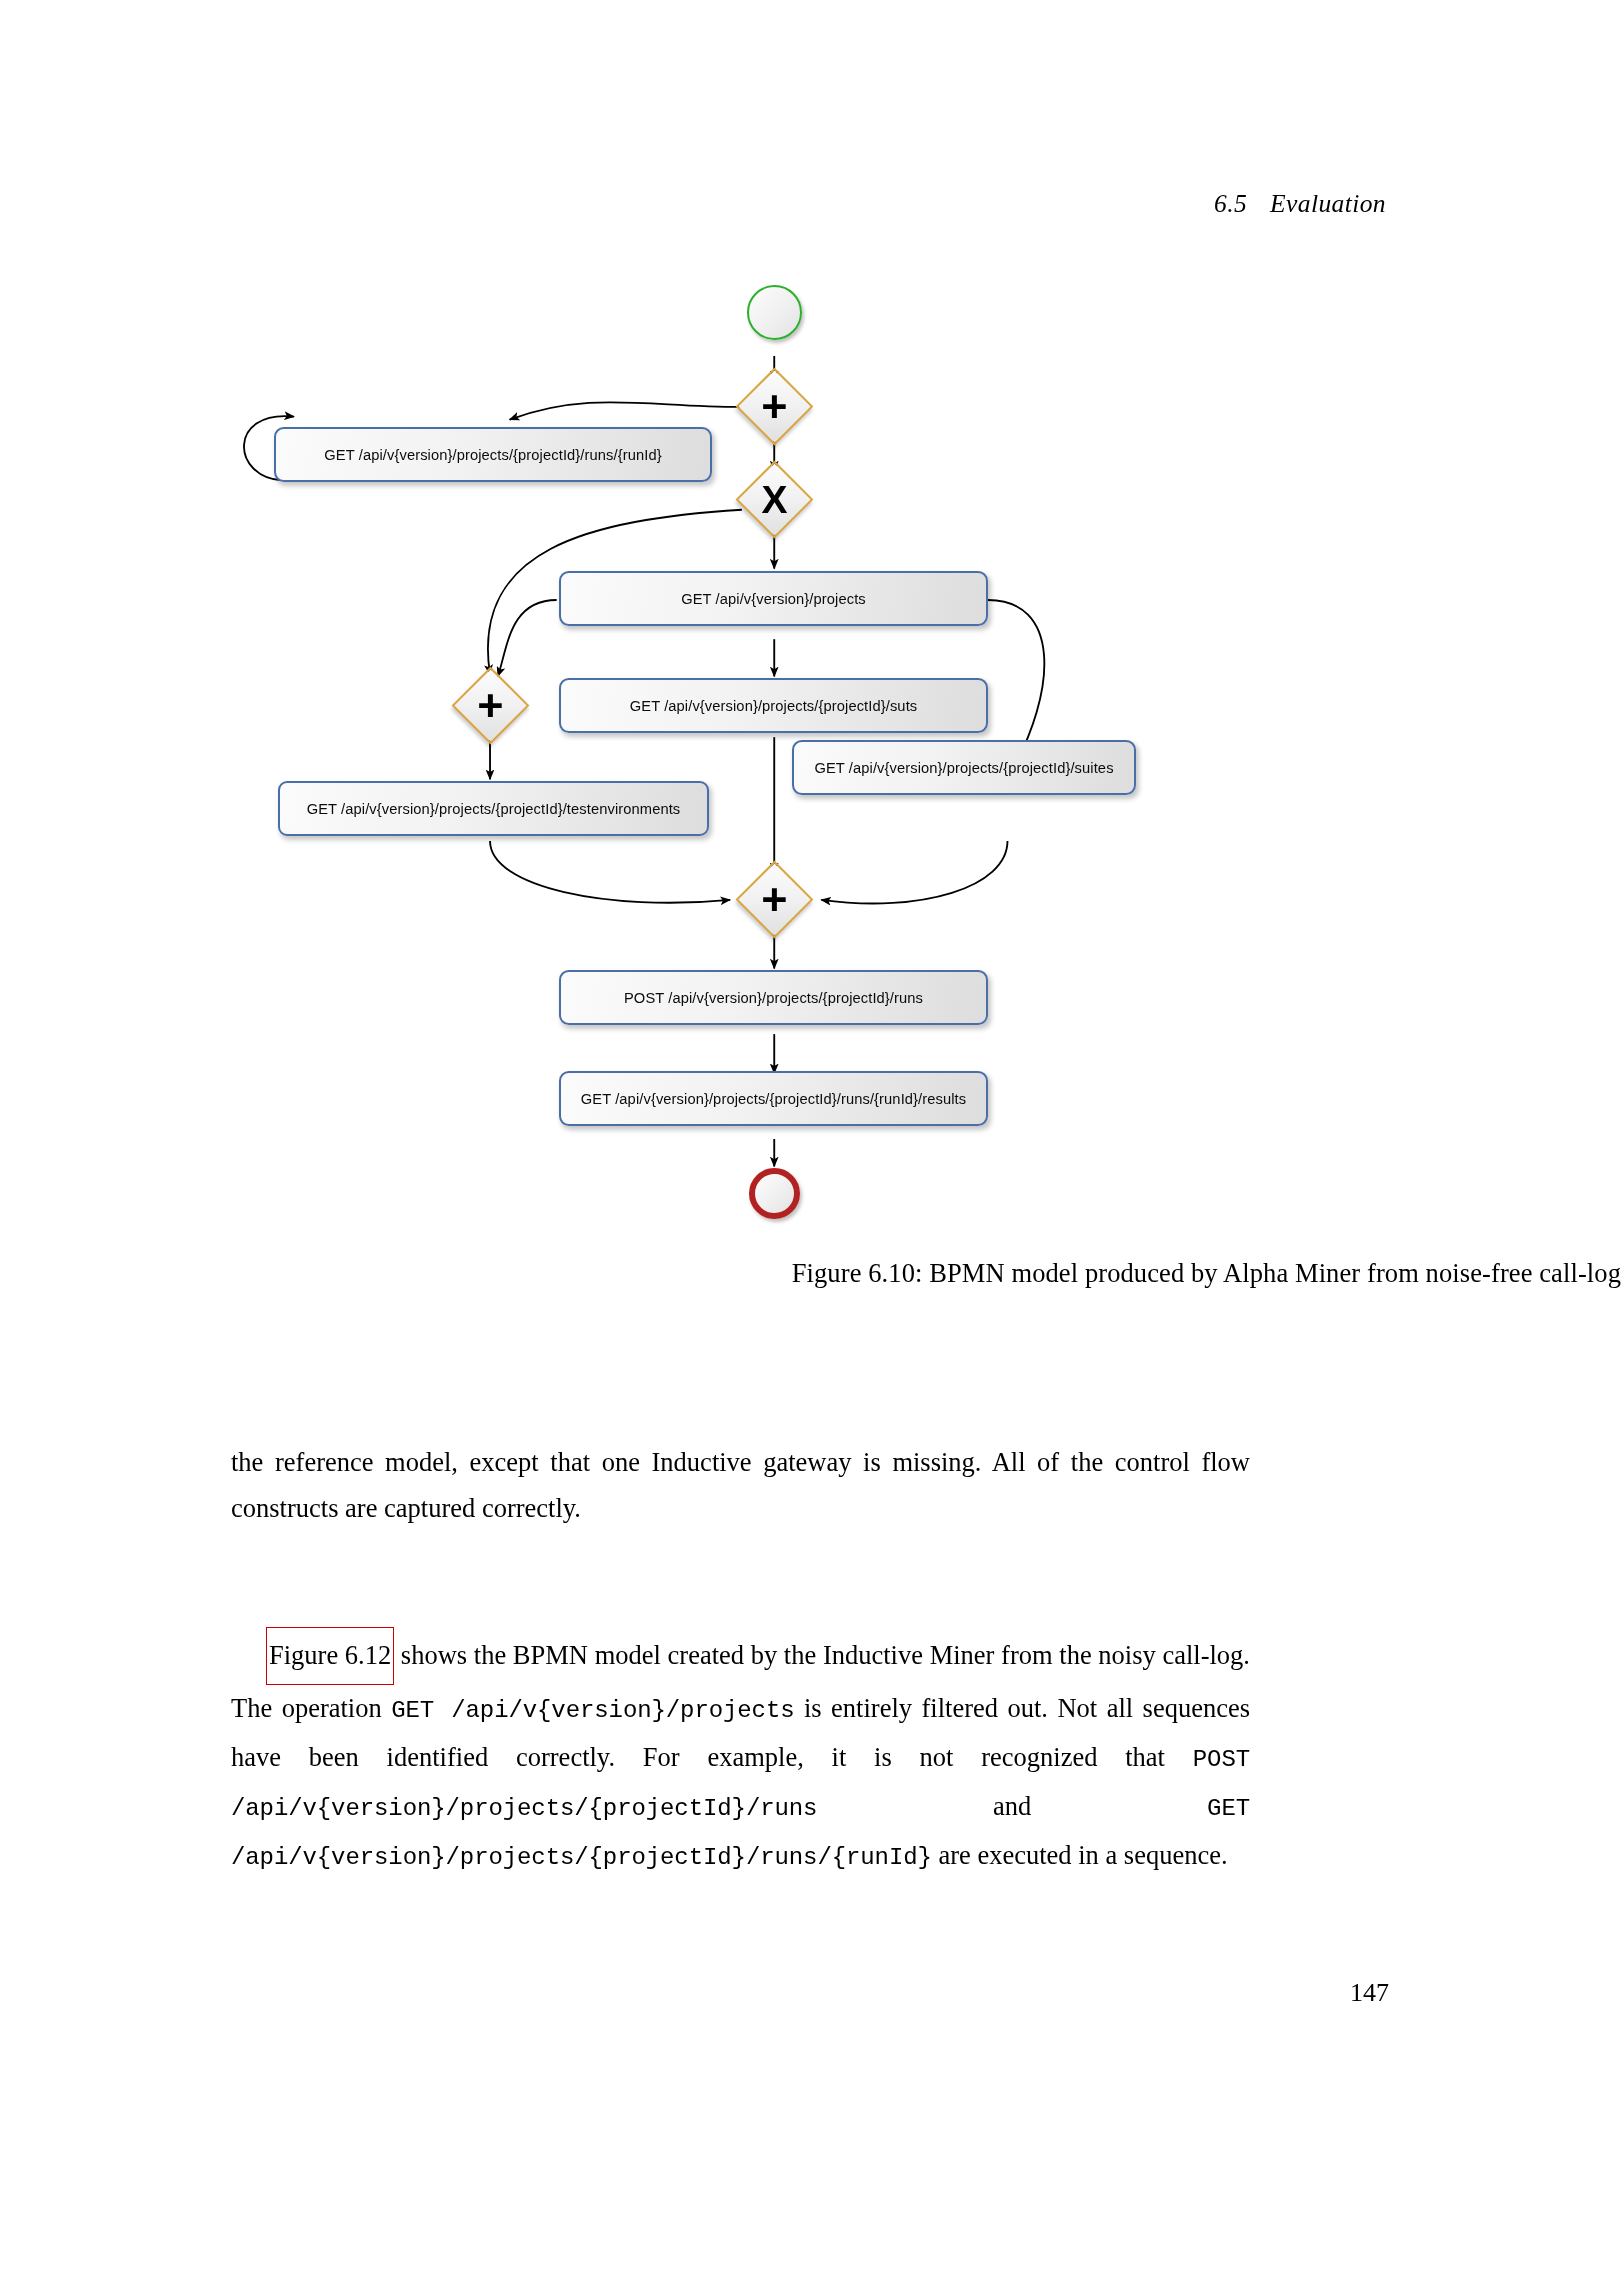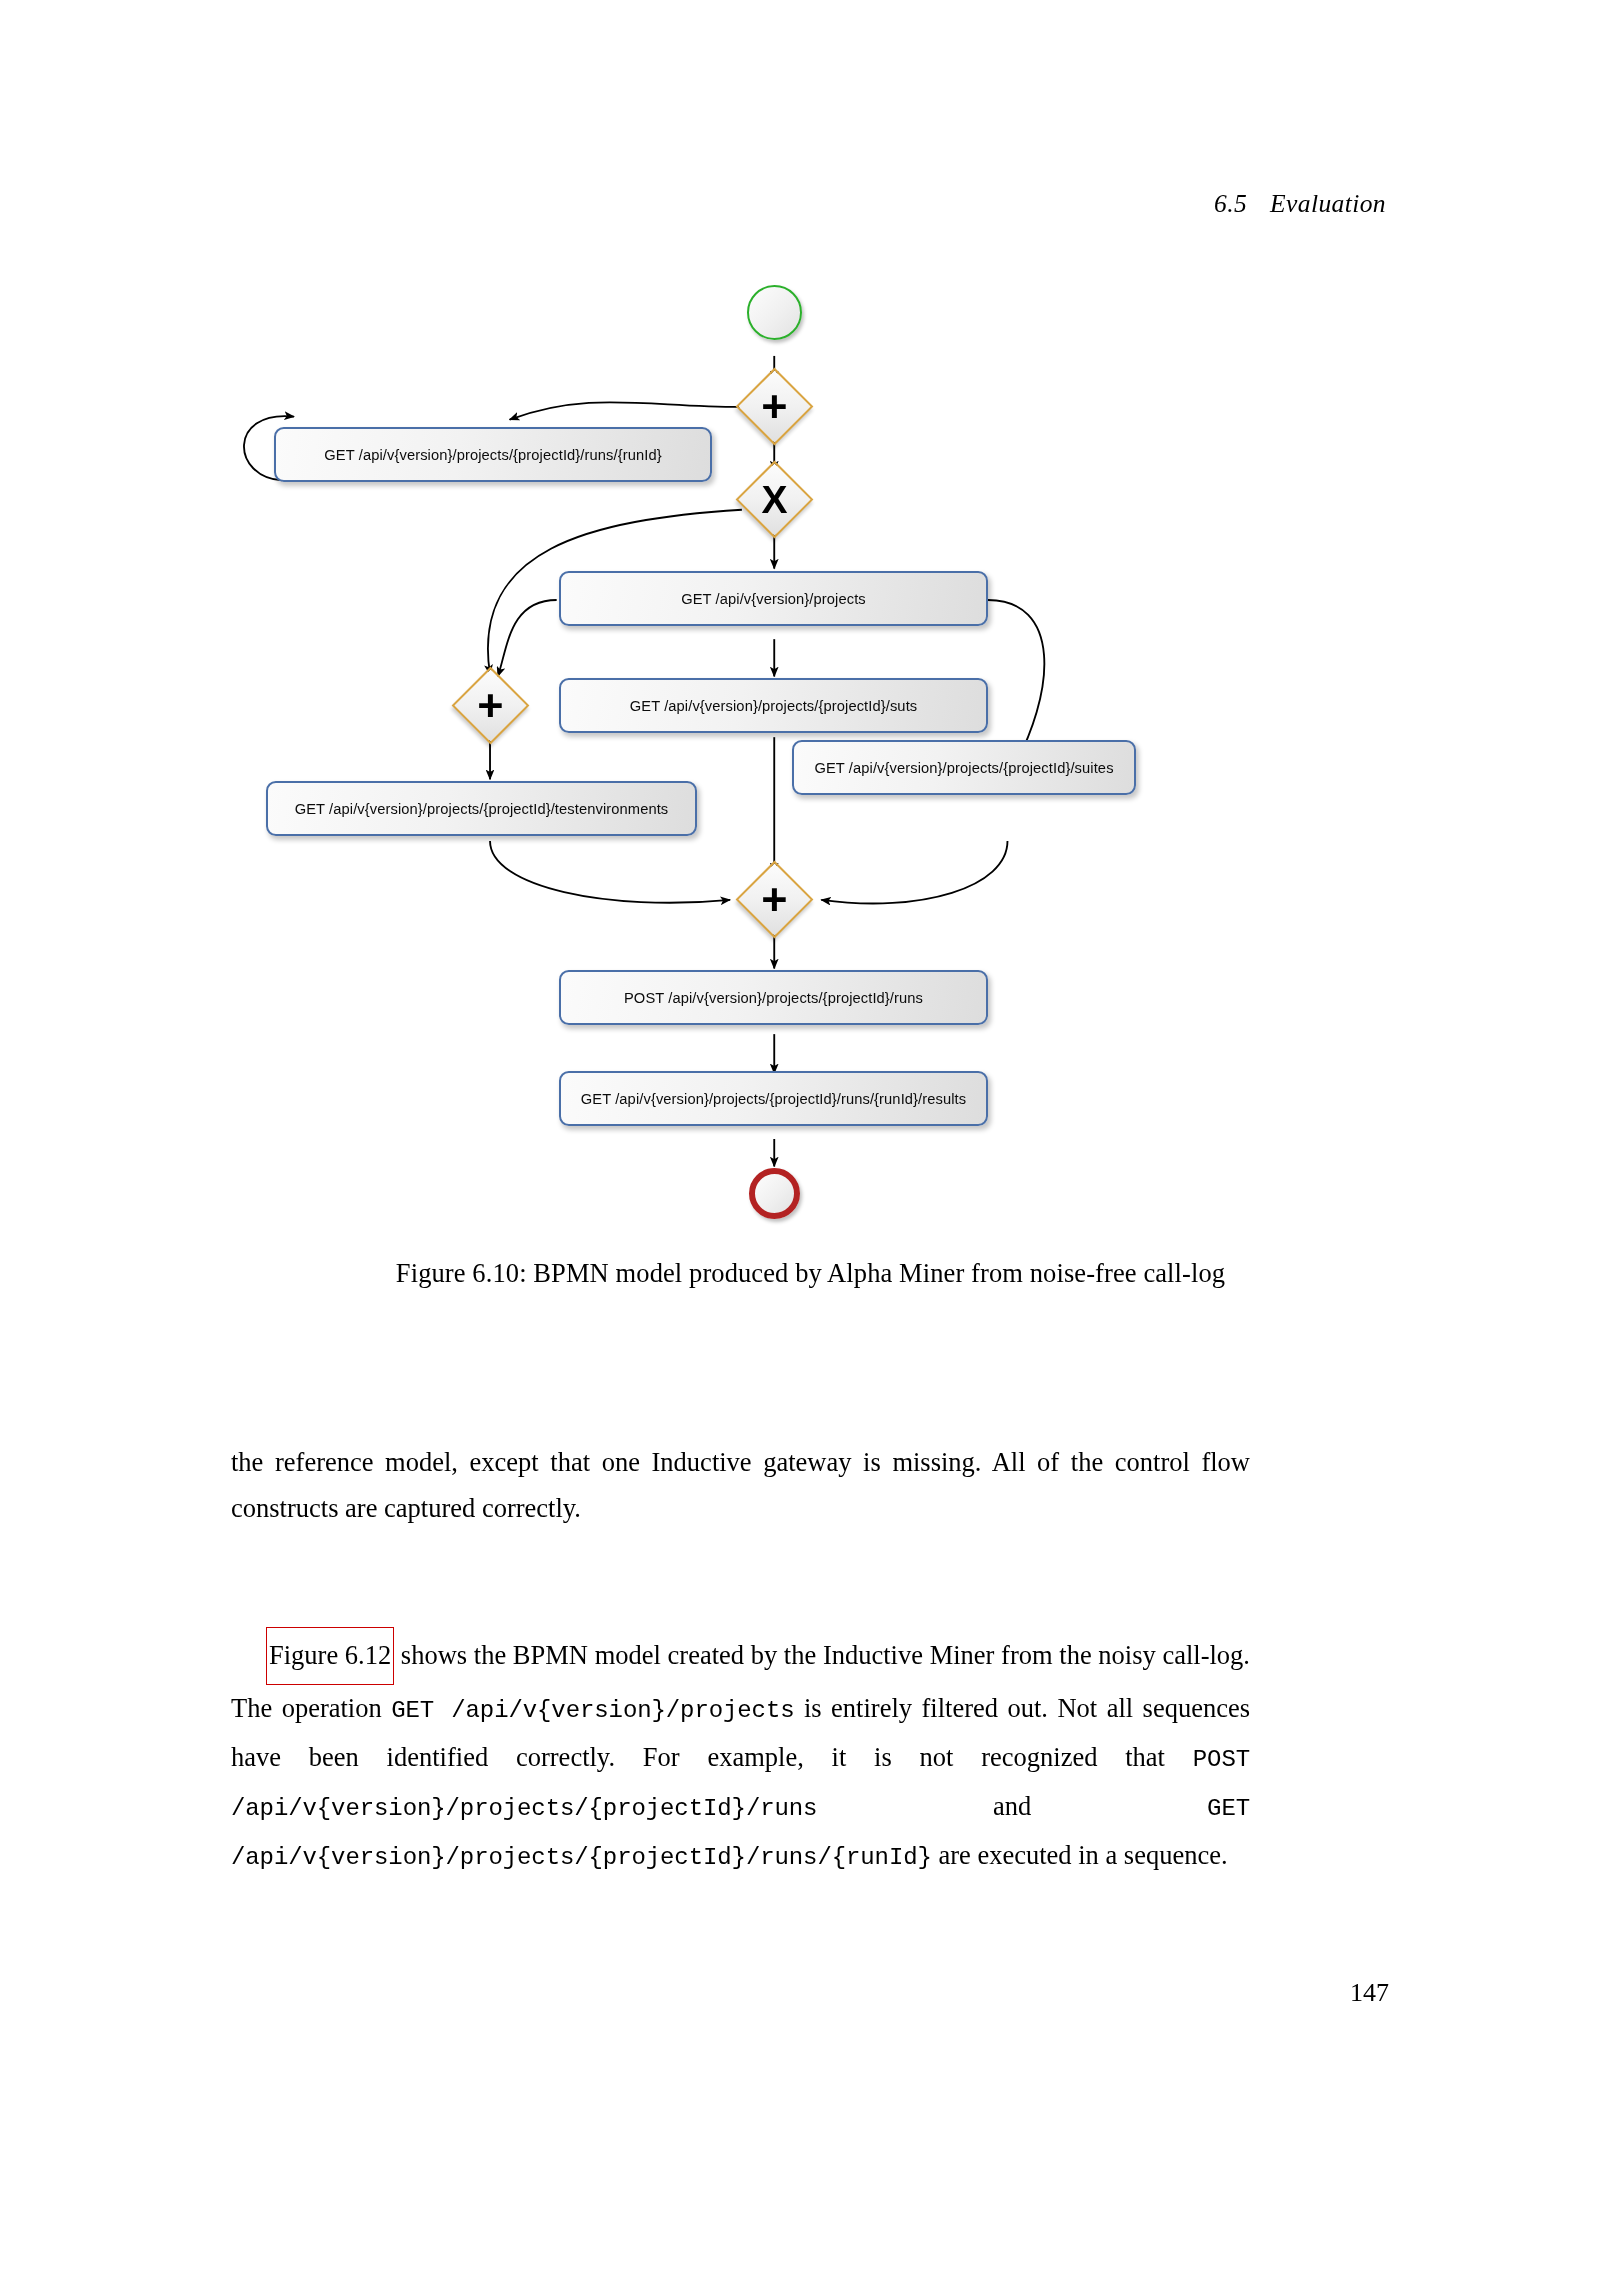--- a/index.html
+++ b/index.html
@@ -93,21 +93,21 @@
   }
   .gw-mark.plus { font-size: 45px; line-height: 1; }
   .gw-mark.xor  { font-size: 39px; line-height: 1; }
 
   
   .caption {
     position: absolute;
     left: 0;
     top: 1258px;
     width: 1621px;
-    text-align: center;
+    text-align: right;
     font-size: 26.5px;
     letter-spacing: 0.1px;
   }
 
   
   .body-block {
     position: absolute;
     left: 231px;
     width: 1019px;
     font-size: 26.5px;
@@ -206,21 +206,21 @@
     <span>GET /api/v{version}/projects</span>
   </div>
 
   <div class="gateway" style="left:463px; top:678px; width:55px; height:55px;"></div>
   <div class="gw-mark plus" style="left:463px; top:678px; width:55px; height:55px;">+</div>
 
   <div class="task" style="left:559px; top:678px; width:429px; height:55px;">
     <span>GET /api/v{version}/projects/{projectId}/suts</span>
   </div>
 
-  <div class="task" style="left:266px; top:781px; width:431px; height:55px;">
+  <div class="task" style="left:278px; top:781px; width:431px; height:55px;border-radius:9px;">
     <span>GET /api/v{version}/projects/{projectId}/testenvironments</span>
   </div>
 
   <div class="task" style="left:792px; top:740px; width:344px; height:55px;">
     <span>GET /api/v{version}/projects/{projectId}/suites</span>
   </div>
 
   <div class="gateway" style="left:747px; top:872px; width:55px; height:55px;"></div>
   <div class="gw-mark plus" style="left:747px; top:872px; width:55px; height:55px;">+</div>
 

